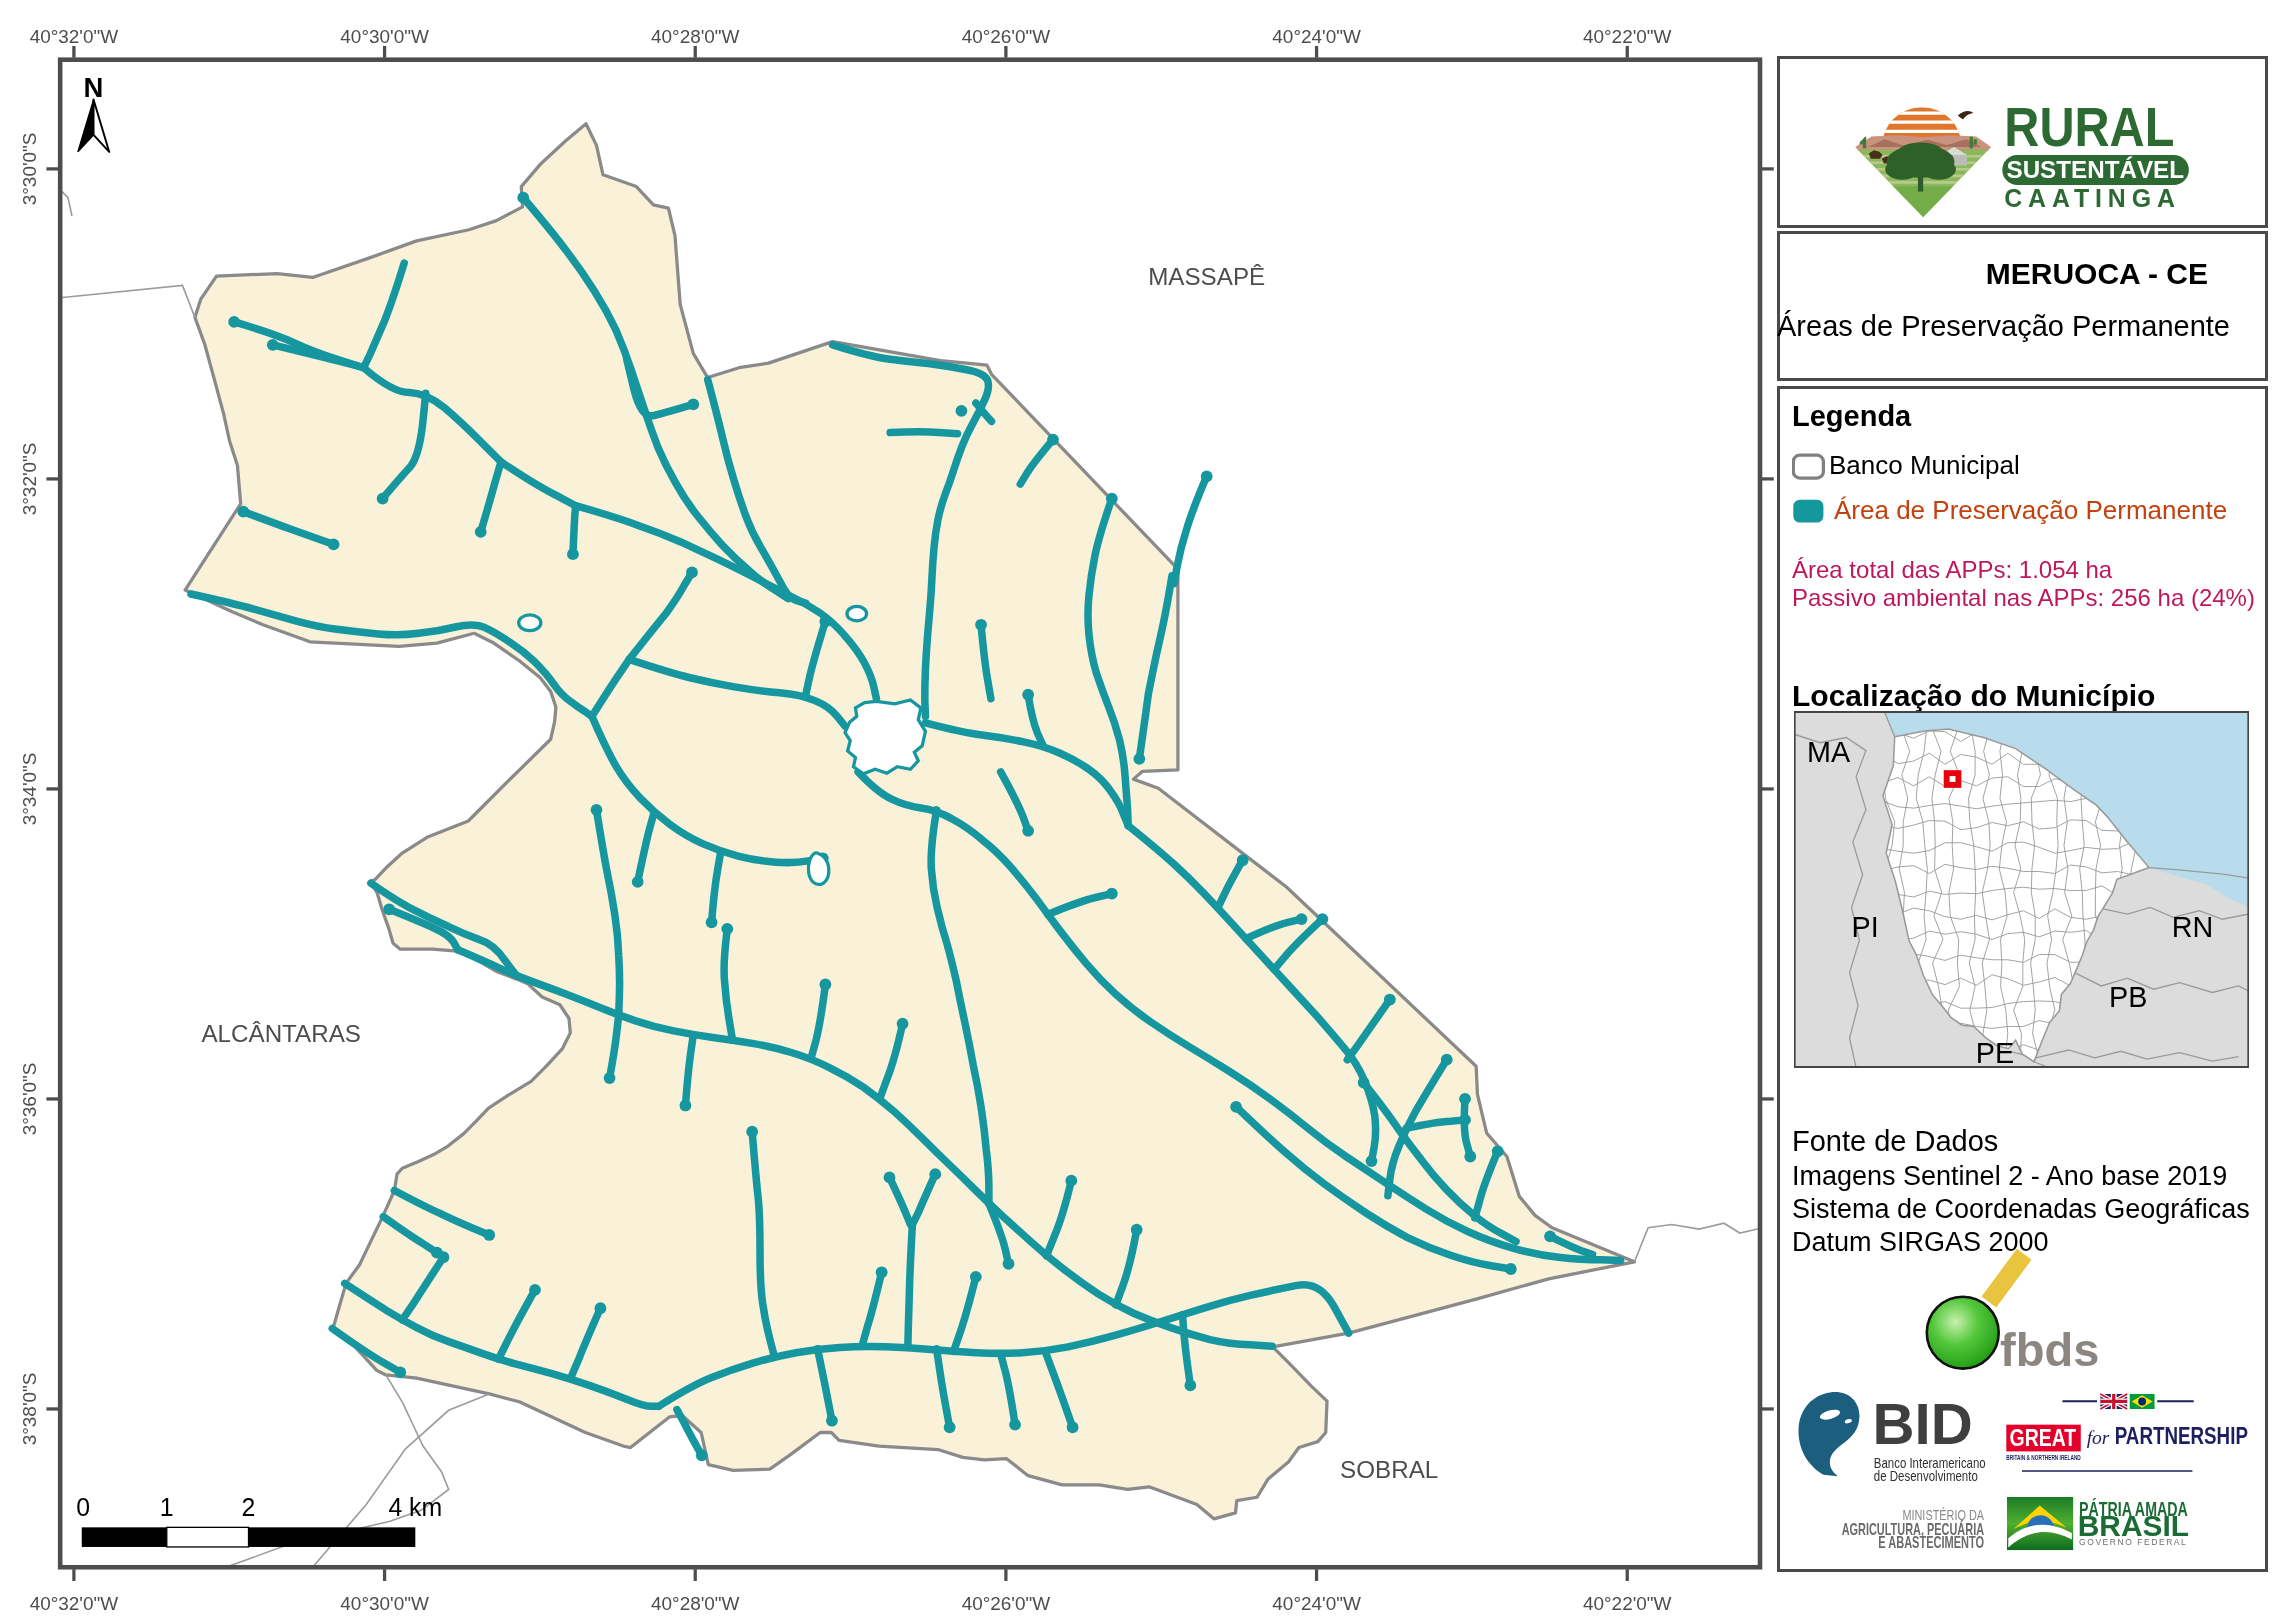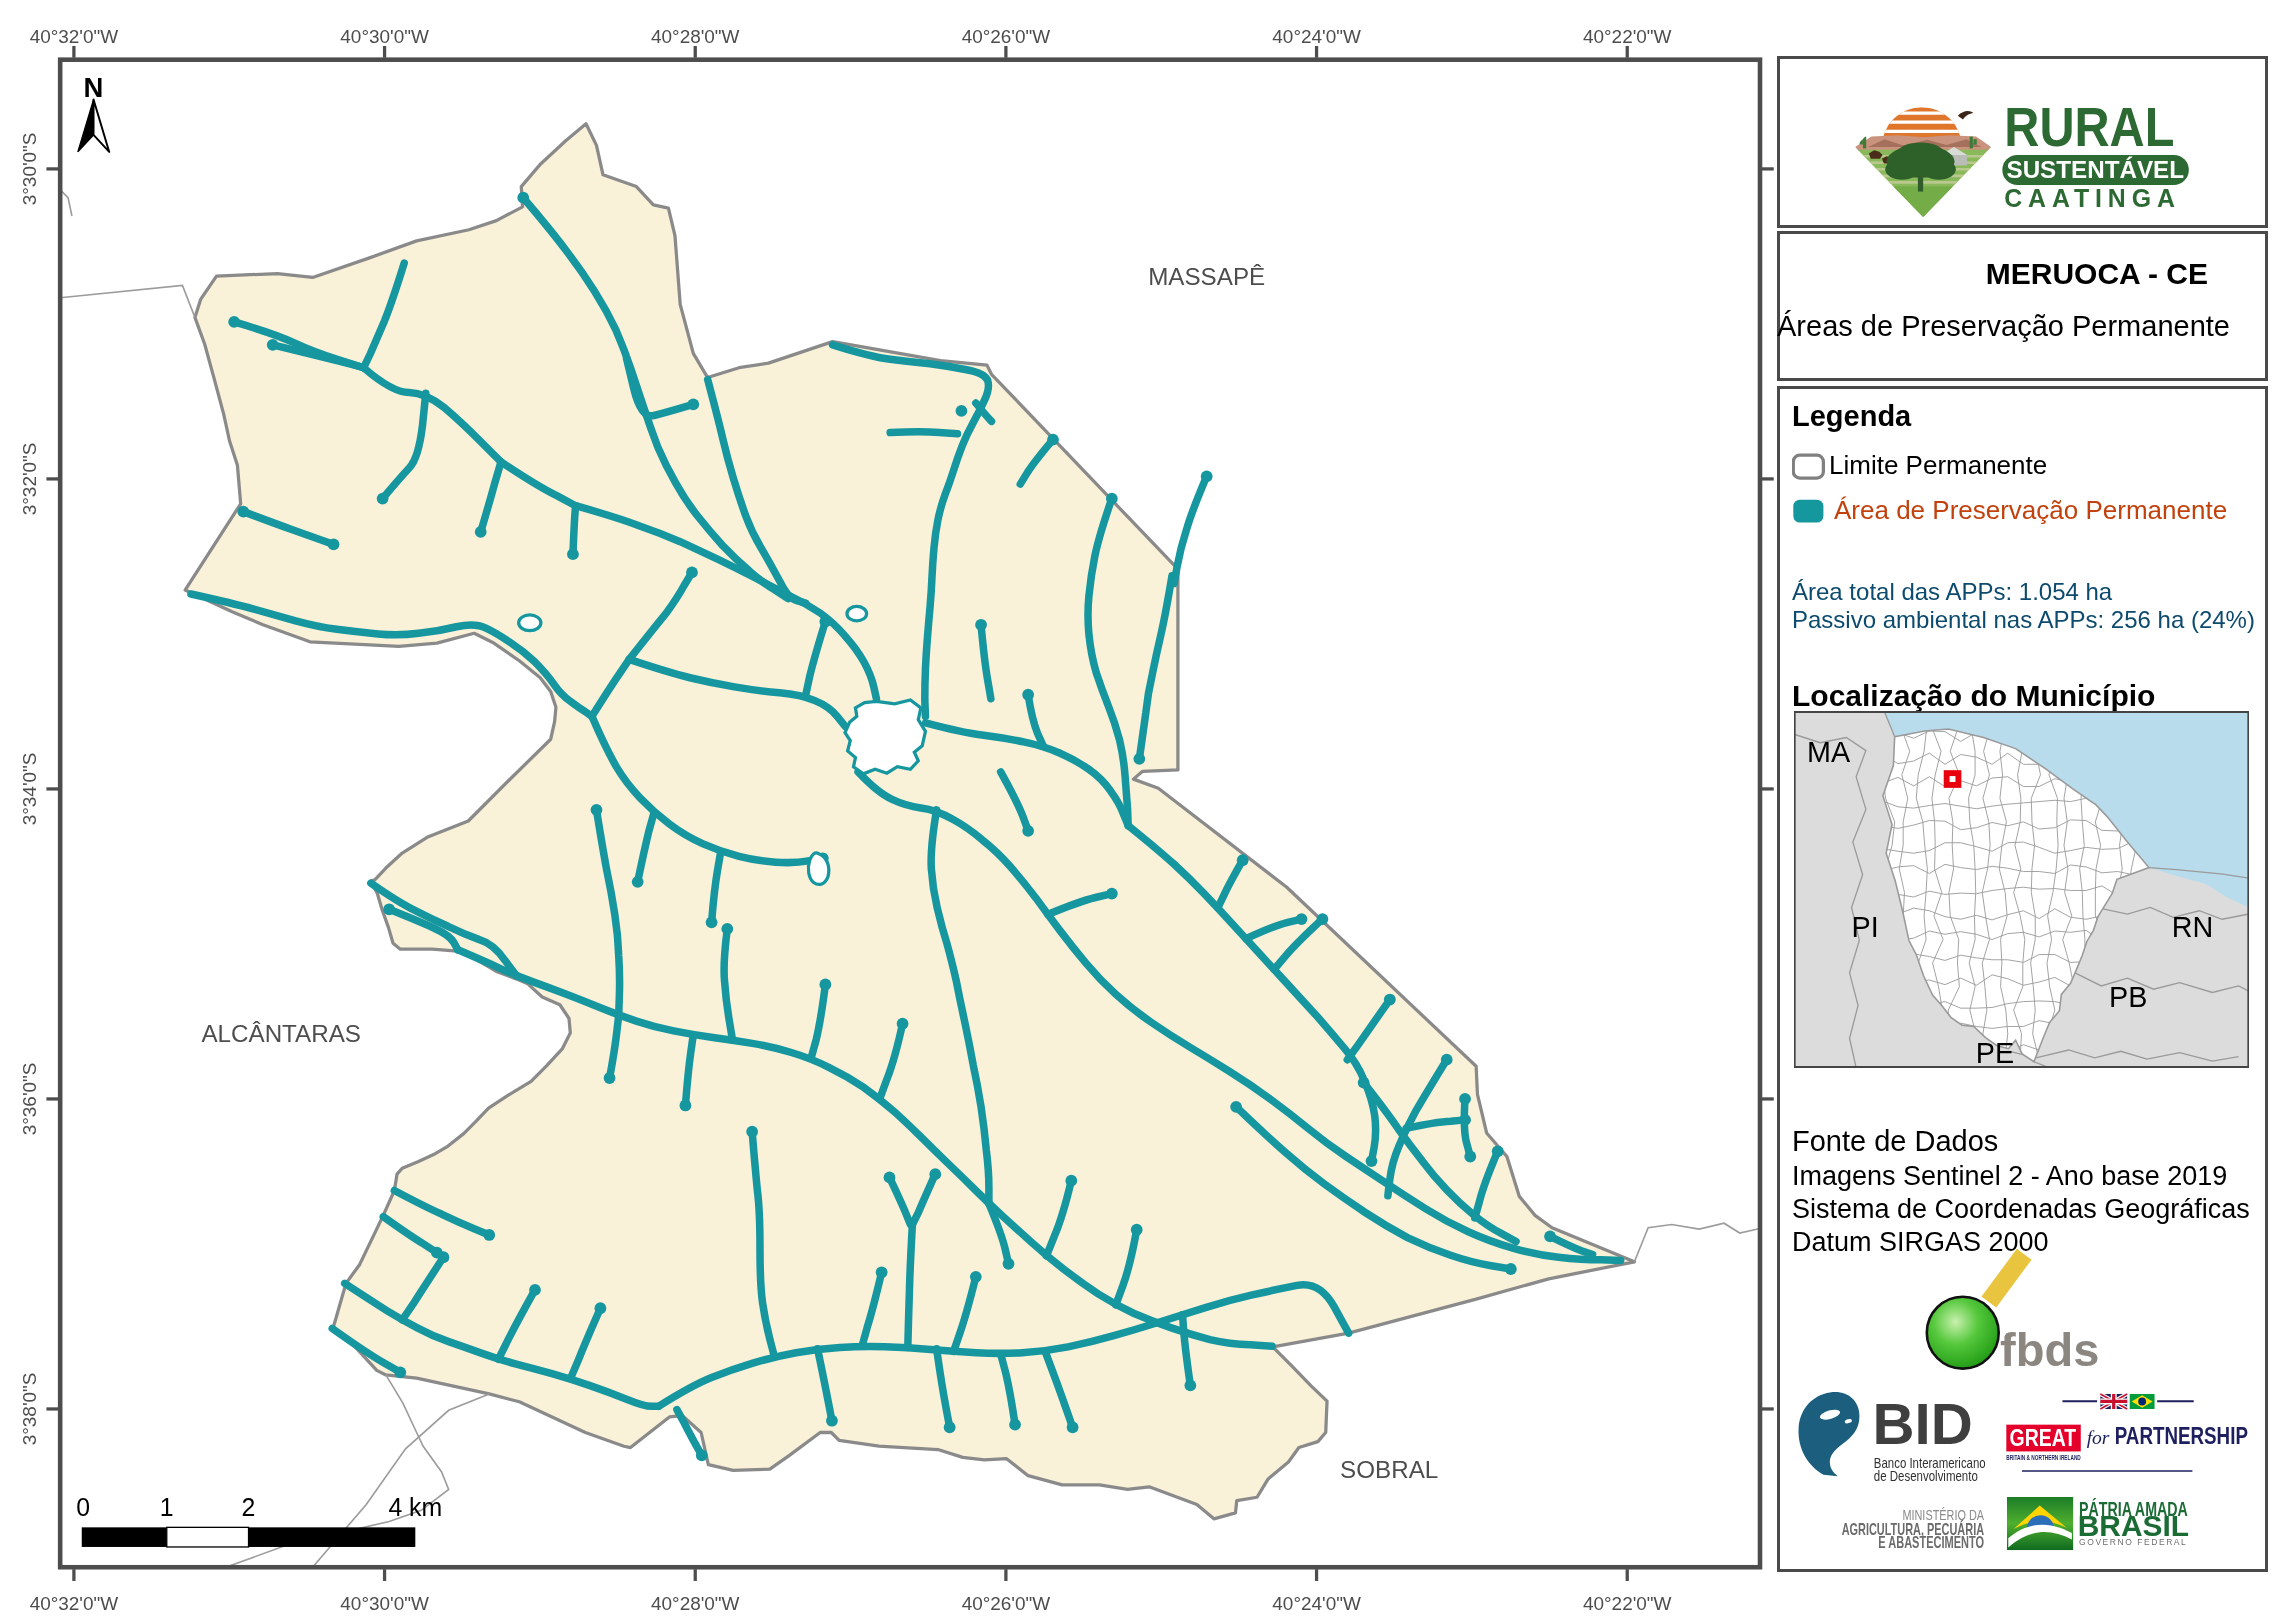--- a/index.html
+++ b/index.html
@@ -285,24 +285,24 @@
 <div class="abs" style="left:1777px;top:231px;width:431px;text-align:right;color:#000;white-space:nowrap;">
   <div style="margin-top:25.5px;font-size:30px;font-weight:bold;">MERUOCA - CE</div>
   <div style="margin-top:19px;font-size:29px;">Áreas de Preservação Permanente</div>
 </div>
 
 <div class="abs" style="left:1792px;top:400px;font-size:29px;font-weight:bold;color:#000;">Legenda</div>
 <svg class="abs" style="left:1792px;top:451px;" width="458" height="79" viewBox="0 0 700 120">
   <rect x="2" y="6" width="46" height="35" rx="10" fill="#fff" stroke="#808080" stroke-width="5"></rect>
   <rect x="2" y="74" width="46" height="35" rx="10" fill="#14989e"></rect>
 </svg>
-<div class="abs" style="left:1829px;top:450px;font-size:26px;color:#000;">Limite Permanente</div>
+<div class="abs" style="left:1829px;top:450px;font-size:26px;color:#000;">Banco Municipal</div>
 <div class="abs" style="left:1834px;top:495px;font-size:26px;color:#c2410c;">Área de Preservação Permanente</div>
 
-<div class="abs" style="left:1792px;top:578px;font-size:24px;color:#0c4a6e;line-height:28px;white-space:nowrap;">
+<div class="abs" style="left:1792px;top:556px;font-size:24px;color:#be185d;line-height:28px;white-space:nowrap;">
   Área total das APPs: 1.054 ha<br>Passivo ambiental nas APPs: 256 ha (24%)
 </div>
 
 <div class="abs" style="left:1792px;top:679px;font-size:30px;font-weight:bold;color:#000;">Localização do Município</div>
 
 <svg class="abs" style="left:1794px;top:711px;" width="455" height="357" viewBox="0 0 696 545">
   <rect x="0" y="0" width="696" height="545" fill="#dcdcdc"></rect>
   <path d="M138,0 L154,39 L200,30 L236,27 L290,40 L339,57 L385,88 L427,119 L462,143 L479,161 L510,200 L543,239 L585,252 L630,264 L665,286 L696,300 L696,0 Z" fill="#b9dcec"></path>
 
   <g fill="none" stroke="#9a9a9a" stroke-width="2">

